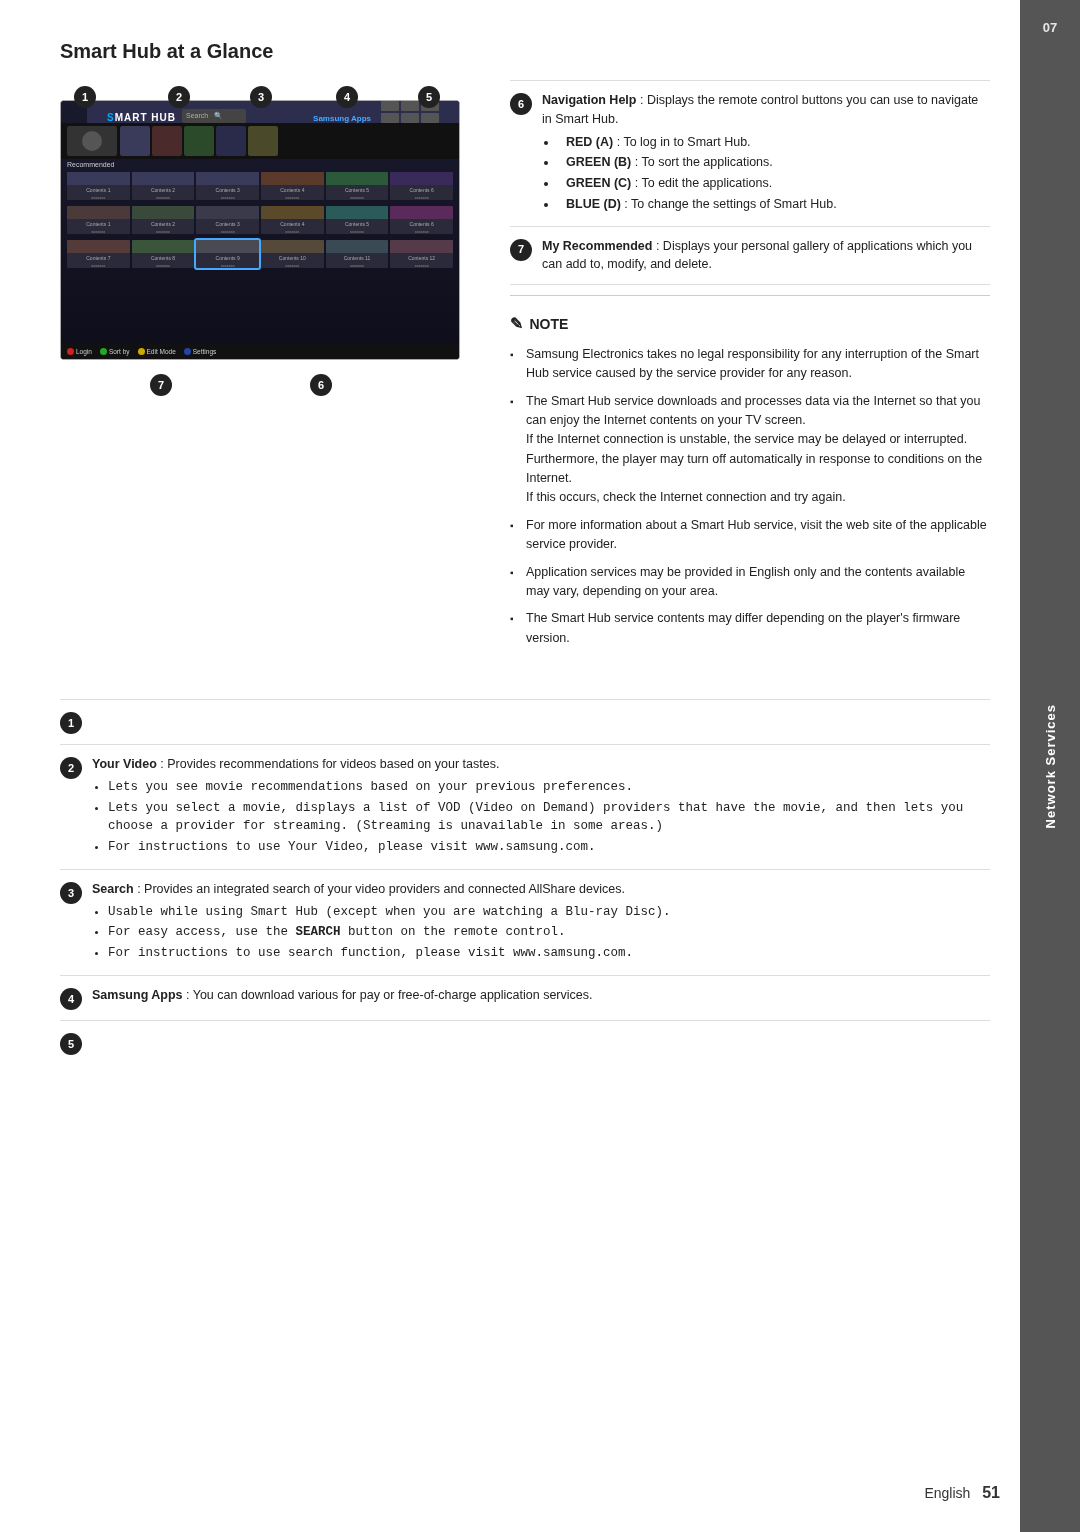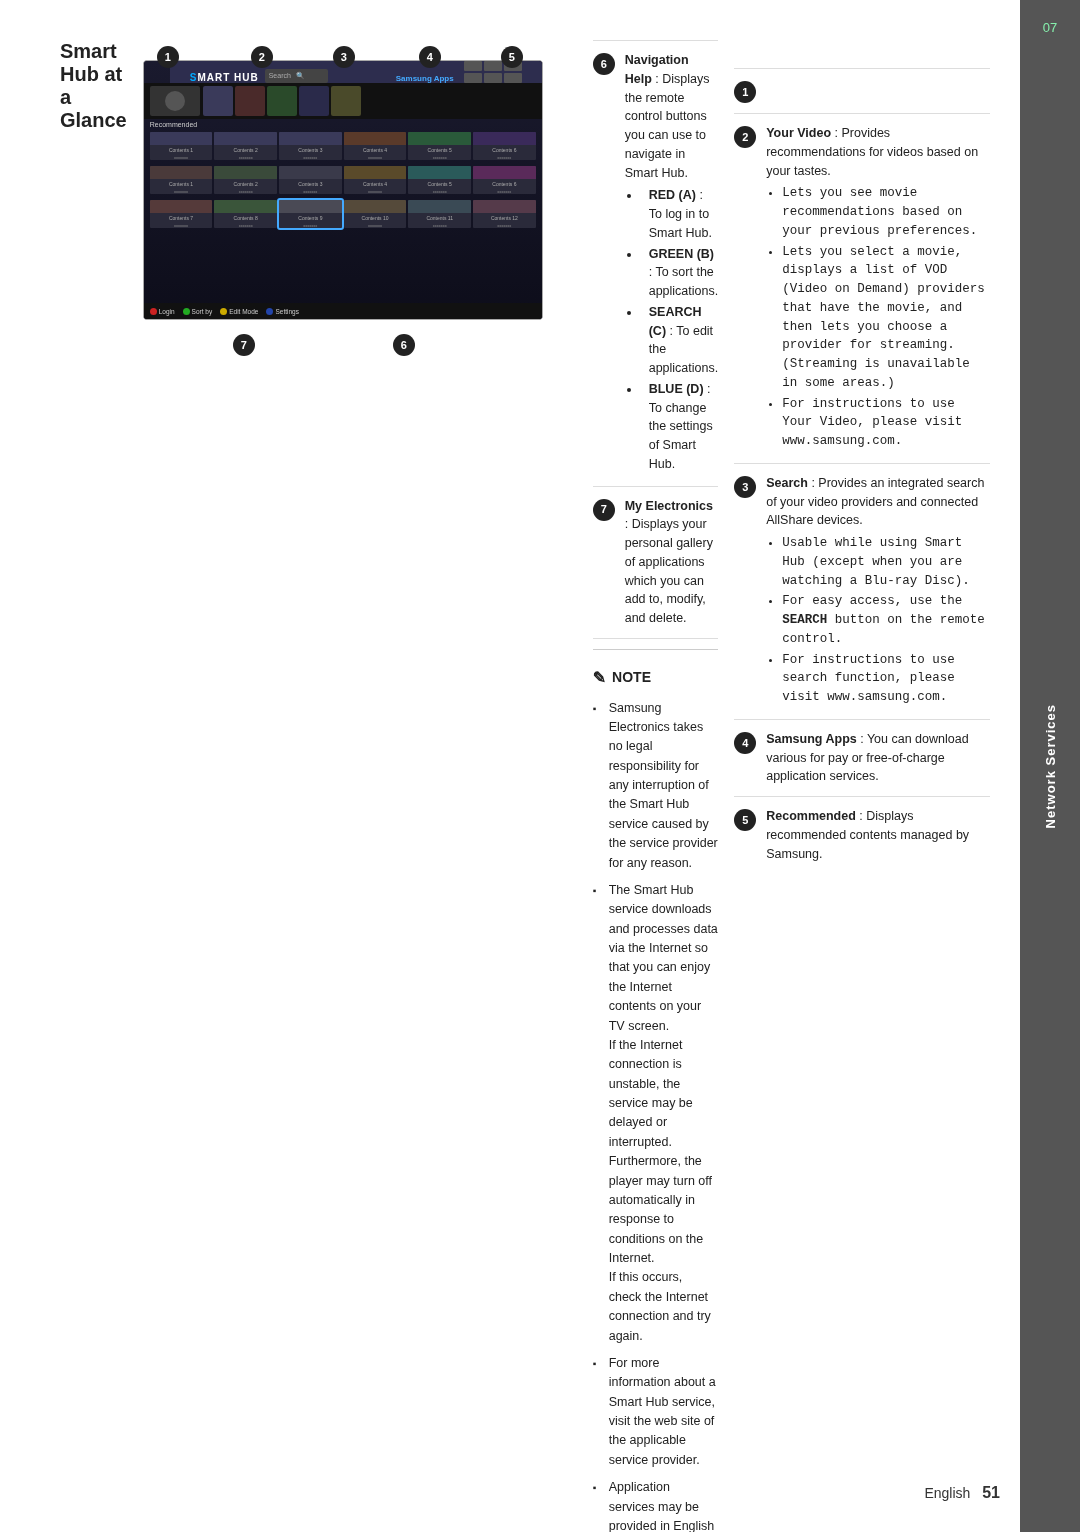--- a/index.html
+++ b/index.html
@@ -17,22 +17,22 @@
     .page-container {
       display: flex;
       width: 1080px;
       height: 1532px;
     }
 
     .main-content {
       flex: 1;
       padding: 40px 30px 40px 60px;
       display: flex;
-      flex-direction: row;
-      gap: 16px;
+      flex-direction: column;
+      gap: 5px;
     }
 
     .right-sidebar {
       width: 60px;
       background: #555;
       display: flex;
       align-items: center;
       justify-content: center;
       position: relative;
     }
@@ -43,23 +43,23 @@
       color: #fff;
       font-size: 13px;
       font-weight: bold;
       letter-spacing: 1px;
       white-space: nowrap;
     }
 
     .sidebar-number {
       position: absolute;
       top: 20px;
-      color: #86efac;
+      color: #e5e5e5;
       font-size: 13px;
-      font-weight: normal;
+      font-weight: bold;
     }
 
     
     .top-section {
       display: flex;
       gap: 20px;
       margin-bottom: 10px;
     }
 
     .left-column {
@@ -574,30 +574,30 @@
 
       <div class="right-column">
 
         <div class="right-desc-row" style="border-top: 1px solid #ddd;">
           <div class="right-num">6</div>
           <div class="right-text">
             <span class="bold">Navigation Help</span> : Displays the remote control buttons you can use to navigate in Smart Hub.
             <ul>
               <li><span class="bold">RED (A)</span> : To log in to Smart Hub.</li>
               <li><span class="bold">GREEN (B)</span> : To sort the applications.</li>
-              <li><span class="bold">SEARCH (C)</span> : To edit the applications.</li>
+              <li><span class="bold">GREEN (C)</span> : To edit the applications.</li>
               <li><span class="bold">BLUE (D)</span> : To change the settings of Smart Hub.</li>
             </ul>
           </div>
         </div>
 
         <div class="right-desc-row">
           <div class="right-num">7</div>
           <div class="right-text">
-            <span class="bold">My Electronics</span> : Displays your personal gallery of applications which you can add to, modify, and delete.
+            <span class="bold">My Recommended</span> : Displays your personal gallery of applications which you can add to, modify, and delete.
           </div>
         </div>
 
         <hr class="divider" style="margin: 10px 0;">
 
         <div class="note-section">
           <div class="note-title">
             <span class="note-icon">✎</span>
             <span>NOTE</span>
           </div>
@@ -644,23 +644,20 @@
 
       <div class="desc-row">
         <div class="desc-num">4</div>
         <div class="desc-text">
           <span class="bold">Samsung Apps</span> : You can download various for pay or free-of-charge application services.
         </div>
       </div>
 
       <div class="desc-row">
         <div class="desc-num">5</div>
-        <div class="desc-text">
-          <span class="bold">Recommended</span> : Displays recommended contents managed by Samsung.
-        </div>
       </div>
     </div>
 
     <div class="page-footer">
       <span class="lang">English</span>
       <span class="pagenum" style="margin-left:8px;">51</span>
     </div>
 
   </div>
 

